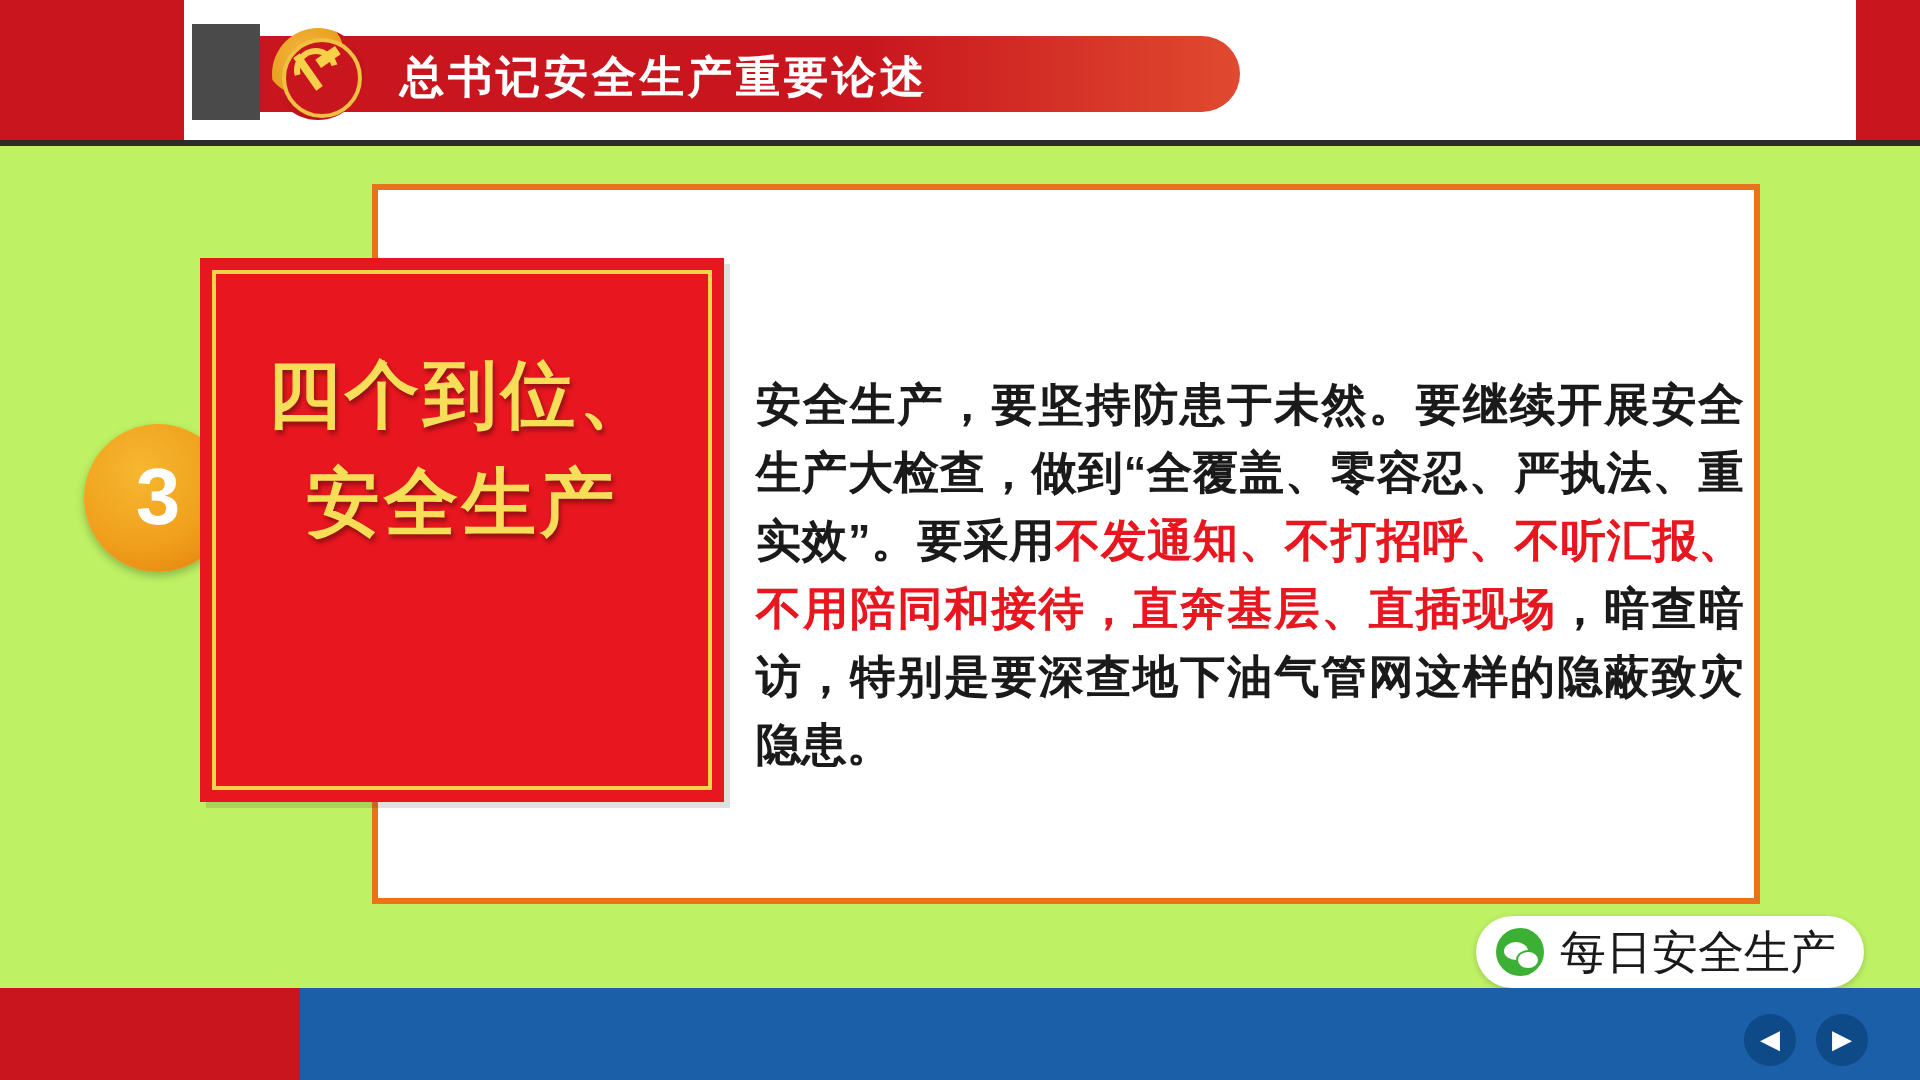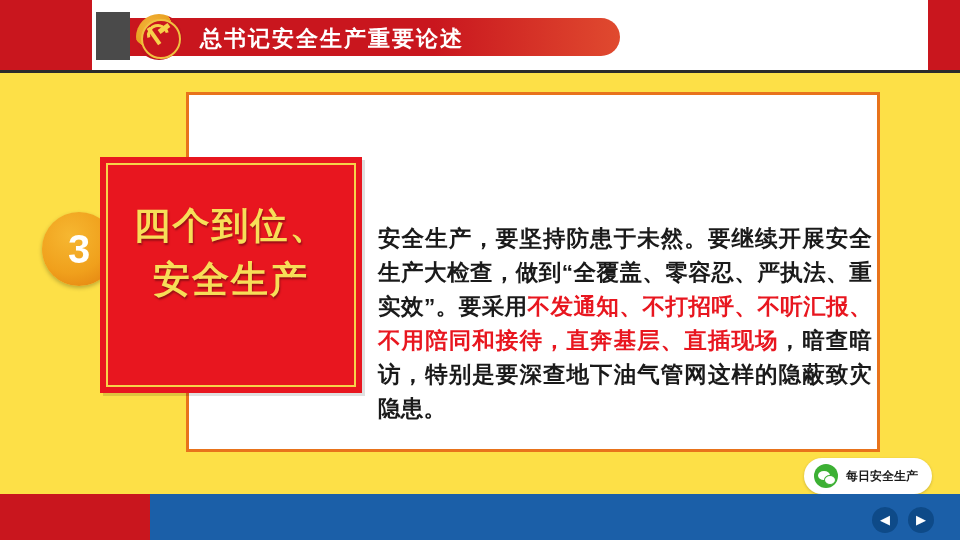--- a/index.html
+++ b/index.html
@@ -4,21 +4,21 @@
 <style>
   html, body {
     margin: 0;
     padding: 0;
     background: #ffffff;
   }
   .slide {
     position: relative;
     width: 960px;
     height: 540px;
-    background: #fde047;
+    background: #bef264;
     overflow: hidden;
     font-family: "Liberation Sans", sans-serif;
   }
 
   
   .header-band {
     position: absolute;
     left: 0; top: 0;
     width: 960px; height: 70px;
     background: #ffffff;
@@ -136,22 +136,22 @@
     line-height: 74px;
     text-align: center;
     font-size: 40px;
     font-weight: bold;
     color: #ffffff;
   }
 
   
   .title-box {
     position: absolute;
-    left: 100px; top: 157px;
-    width: 262px; height: 236px;
+    left: 100px; top: 129px;
+    width: 262px; height: 272px;
     background: #e8161f;
     box-shadow: 3px 3px 0 rgba(0,0,0,0.12);
   }
   .title-box-inner {
     position: absolute;
     left: 6px; top: 6px;
     right: 6px; bottom: 6px;
     border: 2px solid #f6d34a;
     box-sizing: border-box;
   }
@@ -173,21 +173,20 @@
   .paragraph {
     position: absolute;
     left: 378px; top: 186px;
     width: 494px;
     font-size: 22.5px;
     line-height: 34px;
     color: #1a1a1a;
     font-weight: bold;
     text-align: justify;
     letter-spacing: 0.2px;
-    margin-top: 36px;
   }
   .paragraph .hl { color: #e8161f; }
 
   
   .bottom-bar {
     position: absolute;
     left: 0; bottom: 0;
     width: 960px; height: 46px;
     background: #1b5fa8;
   }
@@ -226,22 +225,22 @@
   .wechat-icon::after {
     content: "";
     position: absolute;
     left: 10px; top: 11px;
     width: 10px; height: 8px;
     background: #ffffff;
     border-radius: 50%;
     border: 1px solid #3cb034;
   }
   .wechat-text {
-    font-size: 12px;
-    font-weight: bold;
+    font-size: 23px;
+    font-weight: normal;
     color: #1a1a1a;
     white-space: nowrap;
   }
   .nav-arrows {
     position: absolute;
     right: 26px; bottom: 7px;
     display: flex;
     gap: 10px;
   }
   .nav-btn {

